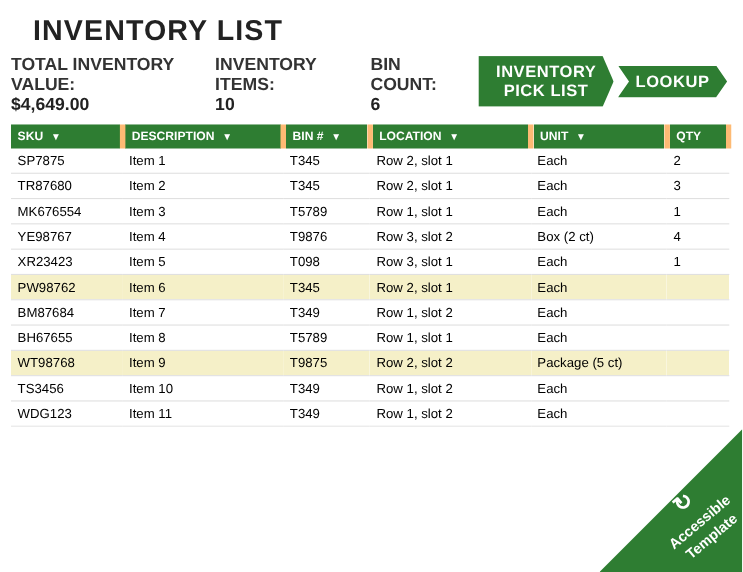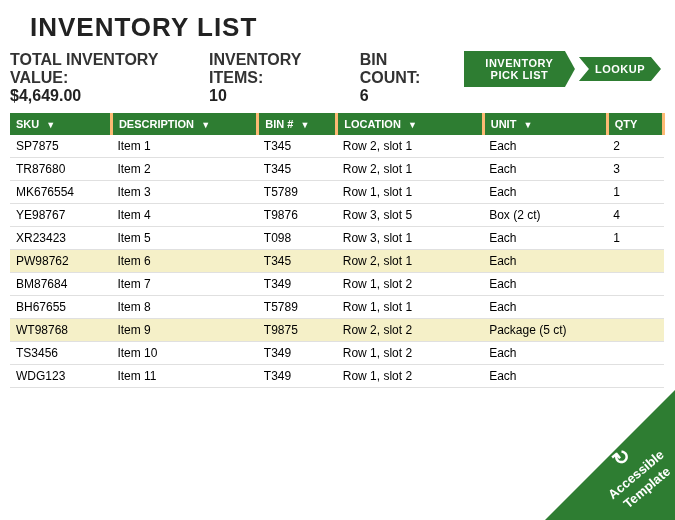--- a/index.html
+++ b/index.html
@@ -43,21 +43,21 @@
     }
     .summary-actions {
       display: flex;
       align-items: center;
       gap: 0;
       margin-left: auto;
     }
     .action-btn {
       background: #2e7d32;
       color: #fff;
-      font-size: 11px;
+      font-size: 15px;
       font-weight: 700;
       padding: 6px 16px;
       border: none;
       cursor: pointer;
       position: relative;
       text-transform: uppercase;
       letter-spacing: 0.5px;
       clip-path: polygon(0 0, calc(100% - 10px) 0, 100% 50%, calc(100% - 10px) 100%, 0 100%, 10px 50%);
       margin-right: 4px;
     }
@@ -75,21 +75,21 @@
     }
     thead tr {
       background: #2e7d32;
       color: #fff;
     }
     thead th {
       font-size: 11px;
       font-weight: 700;
       padding: 5px 6px;
       text-align: left;
-      border-right: 3px solid #fdba74;
+      border-right: 5px solid #fdba74;
       position: relative;
       text-transform: uppercase;
       white-space: nowrap;
       overflow: hidden;
     }
     thead th .sort-arrow {
       display: inline-block;
       margin-left: 4px;
       font-size: 9px;
       color: #fff;
@@ -227,21 +227,21 @@
             <td class="col-desc">Item 3</td>
             <td class="col-bin">T5789</td>
             <td class="col-loc">Row 1, slot 1</td>
             <td class="col-unit">Each</td>
             <td class="col-qty">1</td>
           </tr>
           <tr>
             <td class="col-sku">YE98767</td>
             <td class="col-desc">Item 4</td>
             <td class="col-bin">T9876</td>
-            <td class="col-loc">Row 3, slot 5</td>
+            <td class="col-loc">Row 3, slot 2</td>
             <td class="col-unit">Box (2 ct)</td>
             <td class="col-qty">4</td>
           </tr>
           <tr>
             <td class="col-sku">XR23423</td>
             <td class="col-desc">Item 5</td>
             <td class="col-bin">T098</td>
             <td class="col-loc">Row 3, slot 1</td>
             <td class="col-unit">Each</td>
             <td class="col-qty">1</td>

